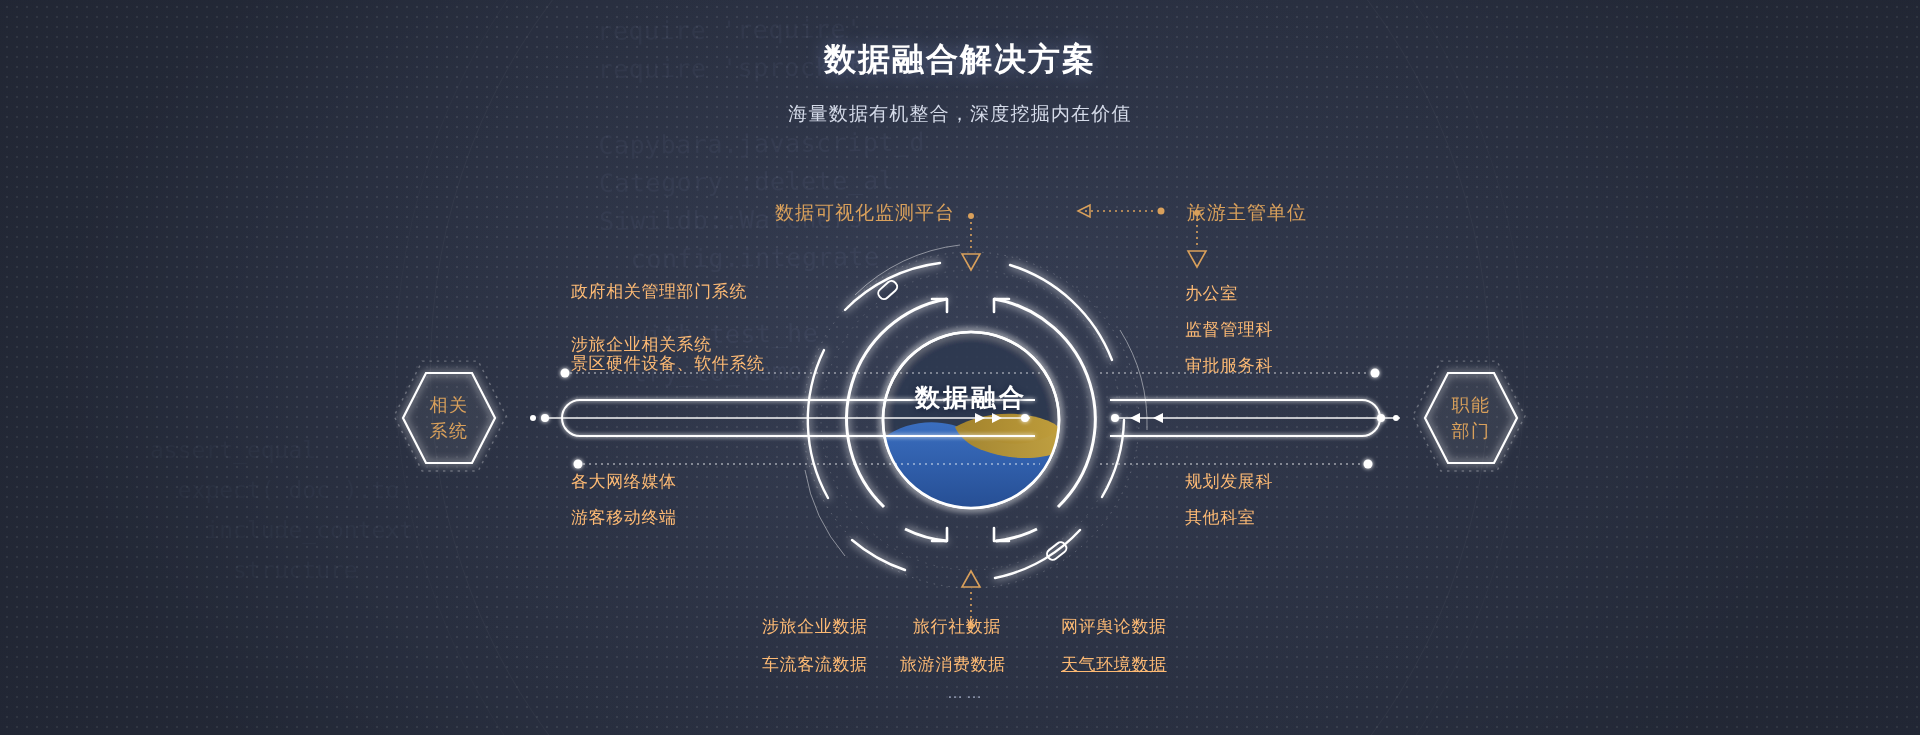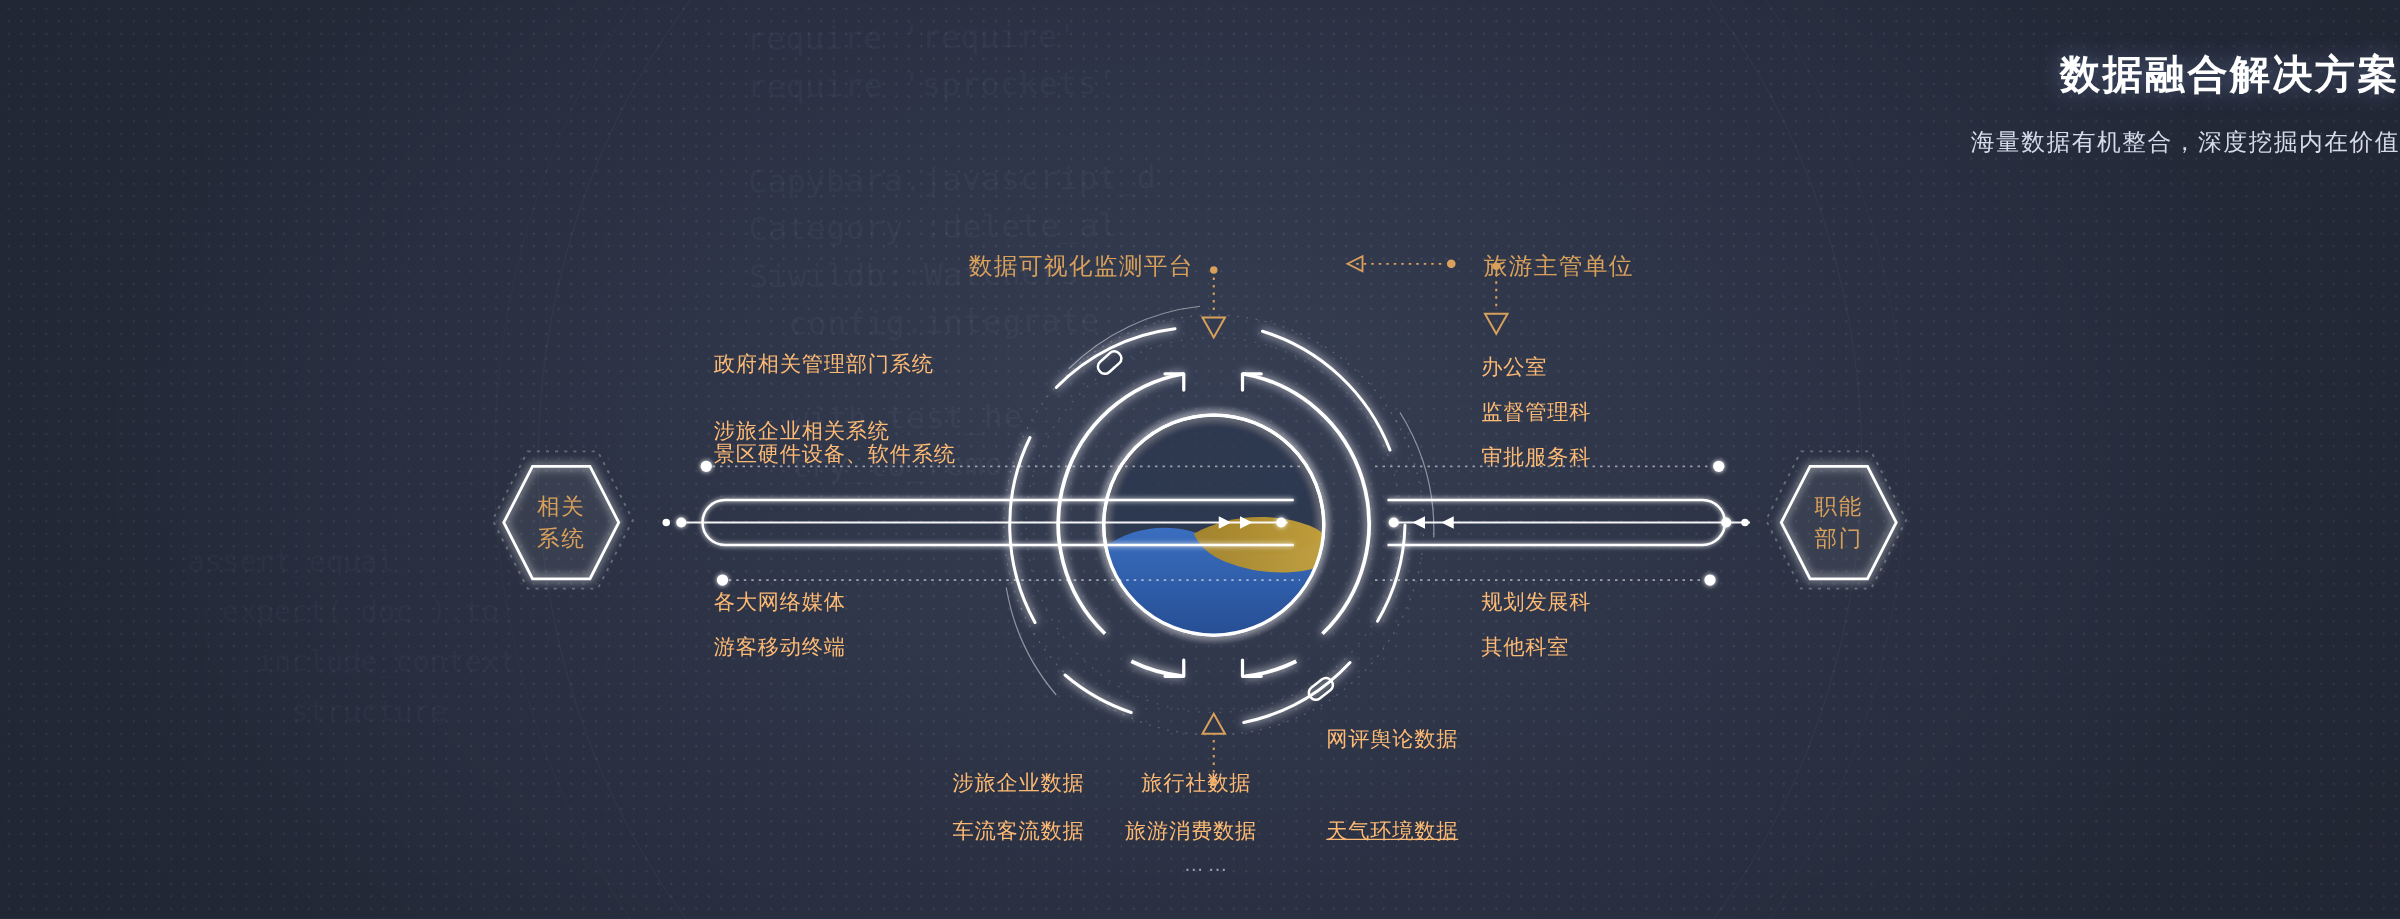--- a/index.html
+++ b/index.html
@@ -45,21 +45,21 @@
   }
   #bg-code2{
     position:absolute; left:150px; top:430px; width:520px; height:300px;
     font-family:"DejaVu Sans Mono","Liberation Mono",monospace;
     font-size:23px; line-height:40px;
     color:rgba(150,165,200,.055);
     white-space:pre; pointer-events:none; overflow:hidden;
   }
 
   
-  #header{ position:absolute; left:0; top:0; width:100%; text-align:right; z-index:8; }
+  #header{ position:absolute; left:0; top:0; width:100%; text-align:center; z-index:8; }
   #title{
     margin-top:38px; font-size:32px; font-weight:bold; color:#ffffff;
     letter-spacing:2px;
     text-shadow:0 0 18px rgba(160,185,255,.35);
   }
   #subtitle{
     margin-top:19px; font-size:19px; color:#d5dbe9; letter-spacing:1.2px;
   }
 
   
@@ -282,20 +282,21 @@
     <polygon points="426,373 472,373 495,418 472,463 426,463 403,418" fill="rgba(255,255,255,.03)" stroke="#ffffff" stroke-width="2.2" filter="url(#softGlow)"></polygon>
   </g>
 
   <g>
     <polygon points="1448,373 1494,373 1517,418 1494,463 1448,463 1425,418" fill="none" stroke="rgba(255,255,255,.28)" stroke-width="1.2" stroke-dasharray="2 4" transform="scale(1.22) translate(-267,-77)"></polygon>
     <polygon points="1448,373 1494,373 1517,418 1494,463 1448,463 1425,418" fill="rgba(255,255,255,.03)" stroke="#ffffff" stroke-width="2.2" filter="url(#softGlow)"></polygon>
   </g>
 </svg>
 
 <div id="center-text">
+  <div class="l1">数据融合</div>
 </div>
 
 <div class="lbl lbl-amber" style="left:865px;top:200px;transform:translateX(-50%);">数据可视化监测平台</div>
 <div class="lbl lbl-amber" style="left:1187px;top:200px;">旅游主管单位</div>
 
 <div class="hex-label" style="left:394px;top:392px;">
   <div>相关</div>
   <div>系统</div>
 </div>
 <div class="hex-label" style="left:1416px;top:392px;">
@@ -312,17 +313,17 @@
 
 <div class="lbl" style="left:1185px;top:282px;">办公室</div>
 <div class="lbl" style="left:1185px;top:318px;">监督管理科</div>
 <div class="lbl" style="left:1185px;top:354px;">审批服务科</div>
 
 <div class="lbl" style="left:1185px;top:470px;">规划发展科</div>
 <div class="lbl" style="left:1185px;top:506px;">其他科室</div>
 
 <div class="lbl" style="left:762px;top:615px;">涉旅企业数据</div>
 <div class="lbl" style="left:913px;top:615px;">旅行社数据</div>
-<div class="lbl" style="left:1061px;top:580px;">网评舆论数据</div>
+<div class="lbl" style="left:1061px;top:615px;">网评舆论数据</div>
 <div class="lbl" style="left:762px;top:653px;">车流客流数据</div>
 <div class="lbl" style="left:900px;top:653px;">旅游消费数据</div>
 <div class="lbl" style="left:1061px;top:653px;text-decoration:underline;">天气环境数据</div>
 <div class="dots-row" style="left:947px;top:684px;">……</div>
 
 </body></html>

